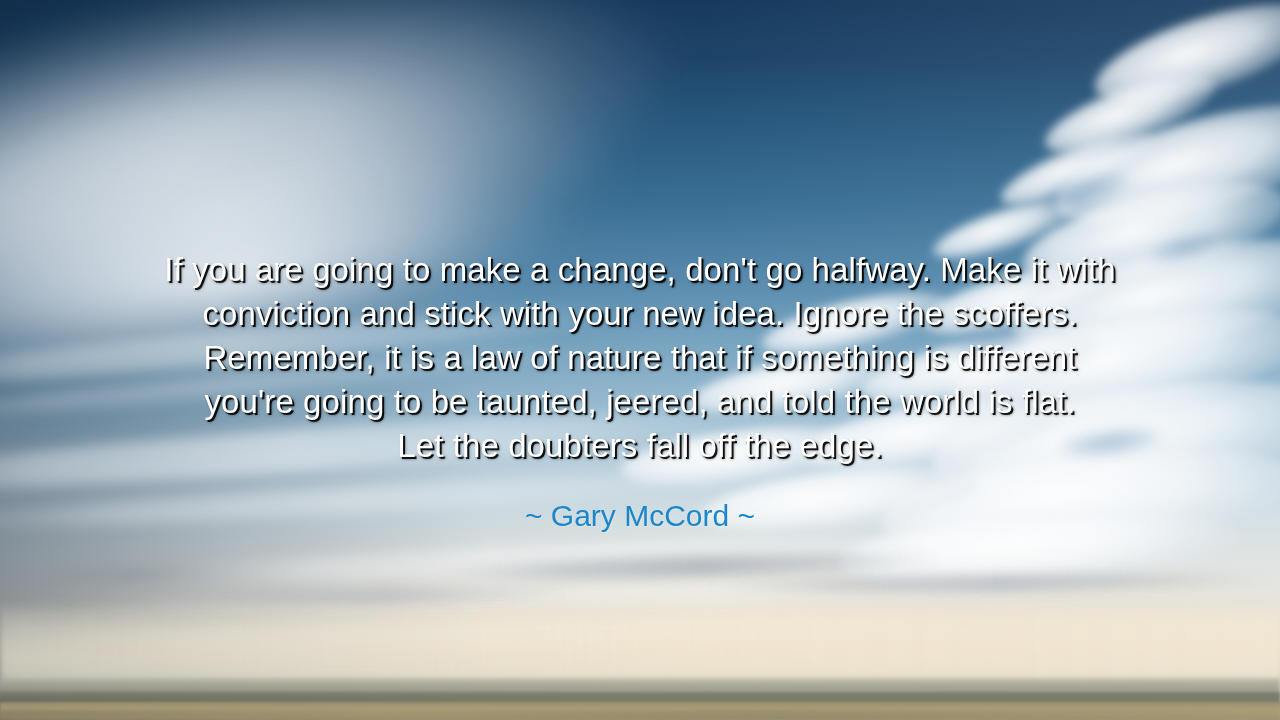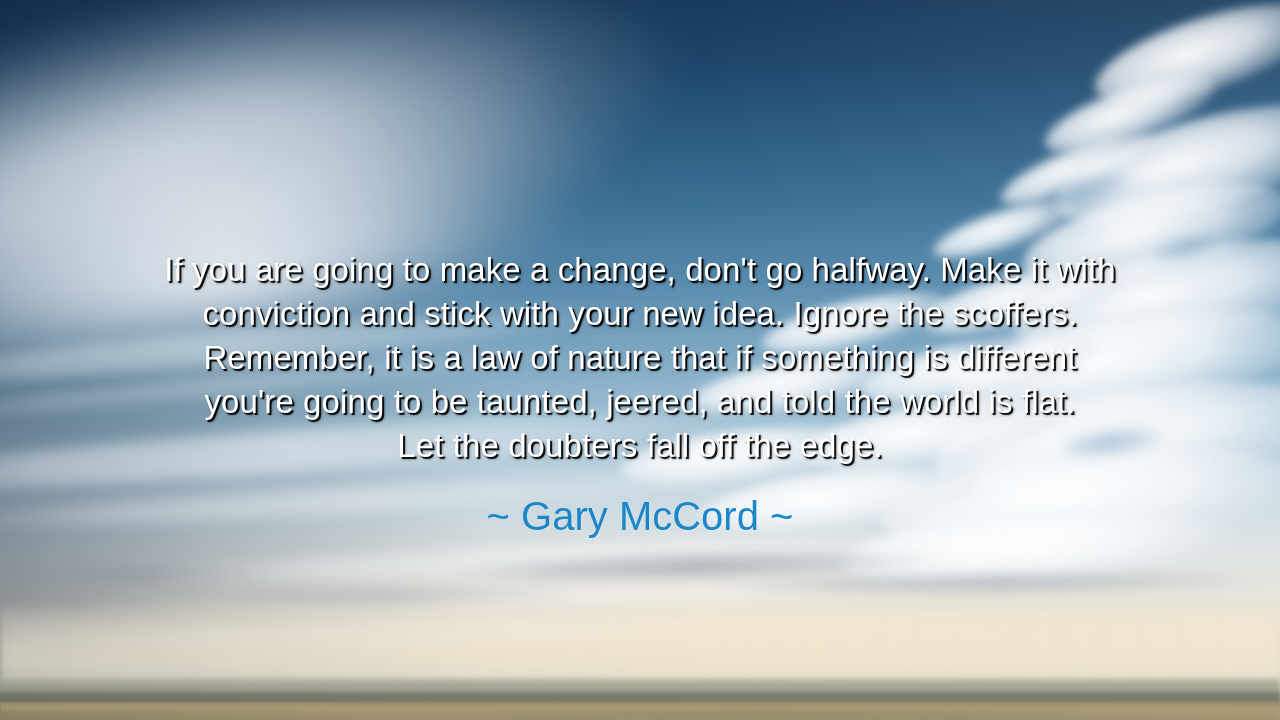--- a/index.html
+++ b/index.html
@@ -293,21 +293,21 @@
     white-space: pre-line;
   }
 
   .attribution {
     position: absolute;
     left: 0;
     right: 0;
     top: 497px;
     text-align: center;
     margin: 0;
-    font-size: 40px;
+    font-size: 30px;
     line-height: 38px;
     font-weight: 400;
     color: #1b87c9;
     text-shadow: 1px 1px 2px rgba(255,255,255,0.22);
   }
 </style>
 </head>
 <body>
 
 <div id="stage">

